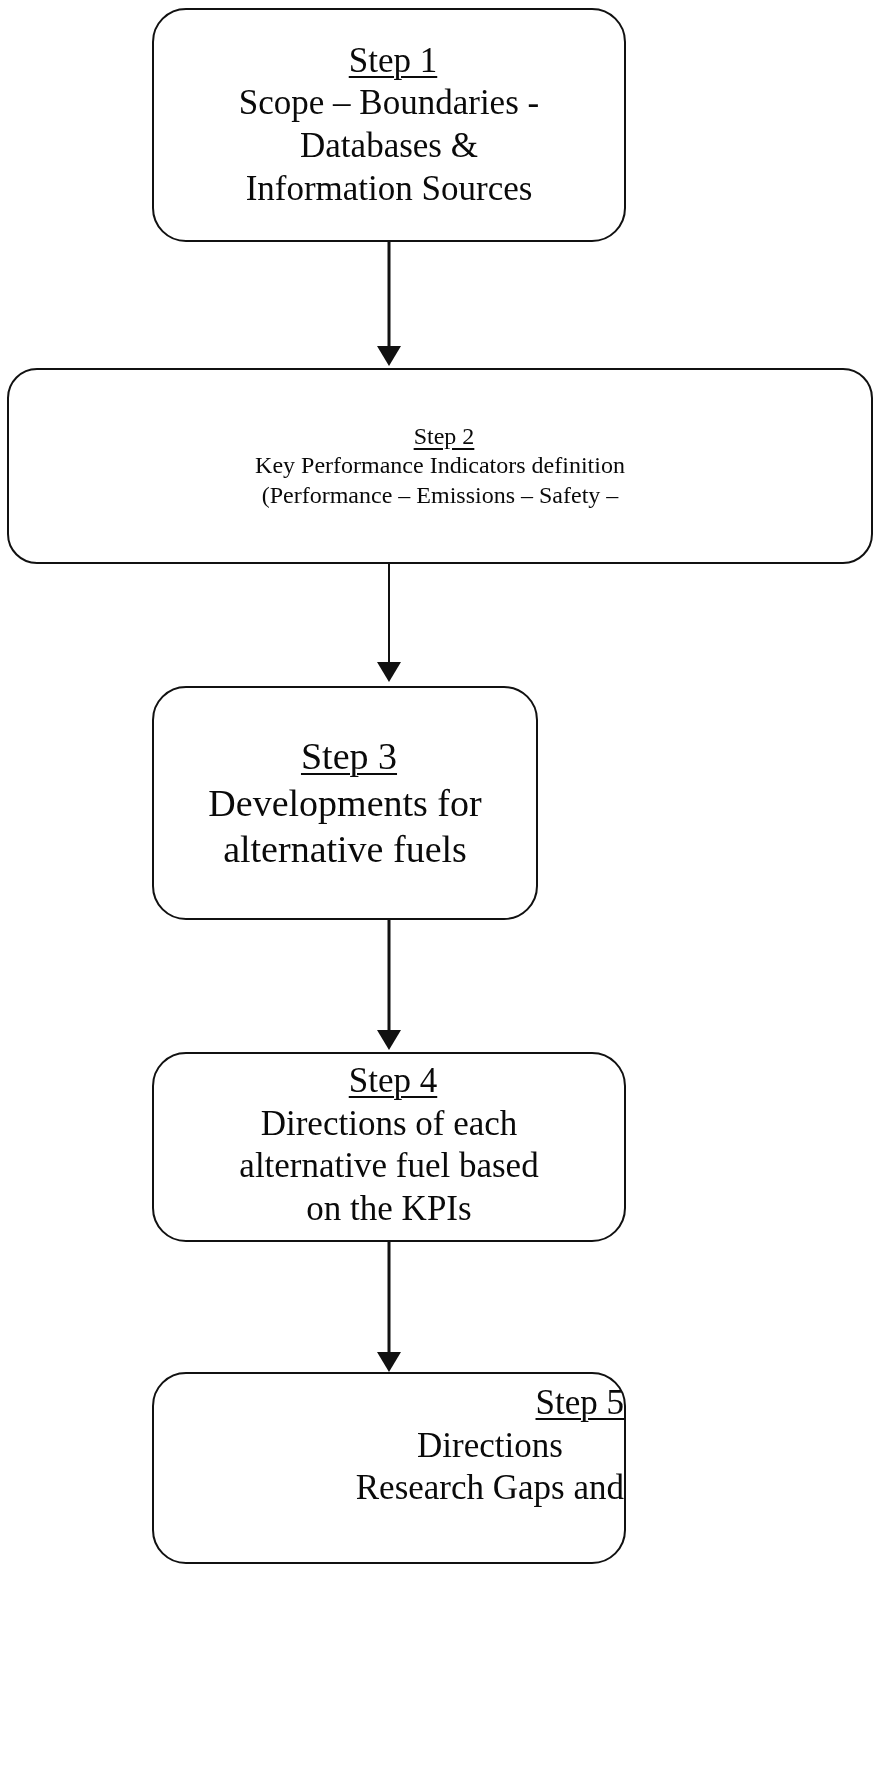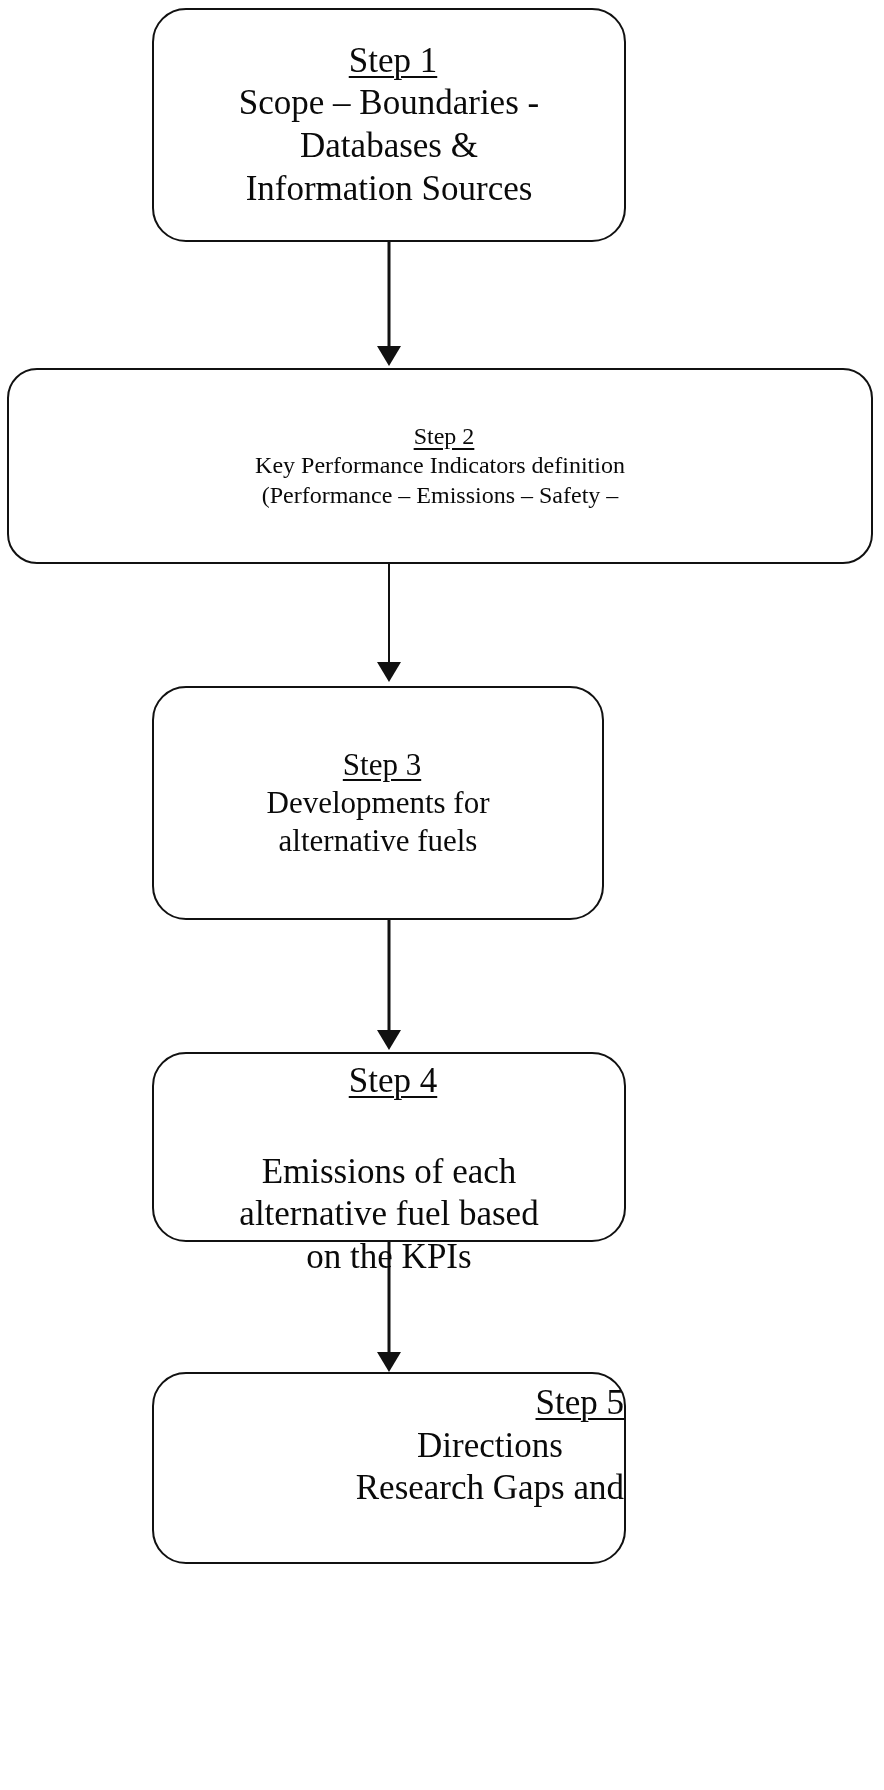--- a/index.html
+++ b/index.html
@@ -49,29 +49,28 @@
   #node-step-1 {
     left: 152px; top: 8px; width: 474px; height: 234px;
     font-size: 35px;
   }
   #node-step-2 {
     left: 7px; top: 368px; width: 866px; height: 196px;
     font-size: 24px;
     border-radius: 30px;
   }
   #node-step-3 {
-    left: 152px; top: 686px; width: 452px; height: 234px;
-    font-size: 31px;
+    left: 152px; top: 686px; width: 386px; height: 234px;
+    font-size: 38px;
   }
   #node-step-4 {
     left: 152px; top: 1052px; width: 474px; height: 190px;
     font-size: 35px;
     justify-content: flex-start;
     padding-top: 6px;
-    gap: 48px;
   }
   #node-step-5 {
     left: 152px; top: 1372px; width: 474px; height: 192px;
     font-size: 35px;
     justify-content: flex-start;
     padding-top: 8px;
     align-items: flex-end;
   }
 
   
@@ -144,21 +143,21 @@
     <span class="title">Step 3</span>
     <span class="body">
       <span class="ln">Developments for</span>
       <span class="ln">alternative fuels</span>
     </span>
   </div>
 
   <div class="node" id="node-step-4">
     <span class="title">Step 4</span>
     <span class="body">
-      <span class="ln">Emissions of each</span>
+      <span class="ln">Directions of each</span>
       <span class="ln">alternative fuel based</span>
       <span class="ln">on the KPIs</span>
     </span>
   </div>
 
   <div class="node" id="node-step-5">
     <span class="title">Step 5</span>
     <span class="body">
       <span class="ln">Directions</span>
       <span class="ln">Research Gaps and</span>

